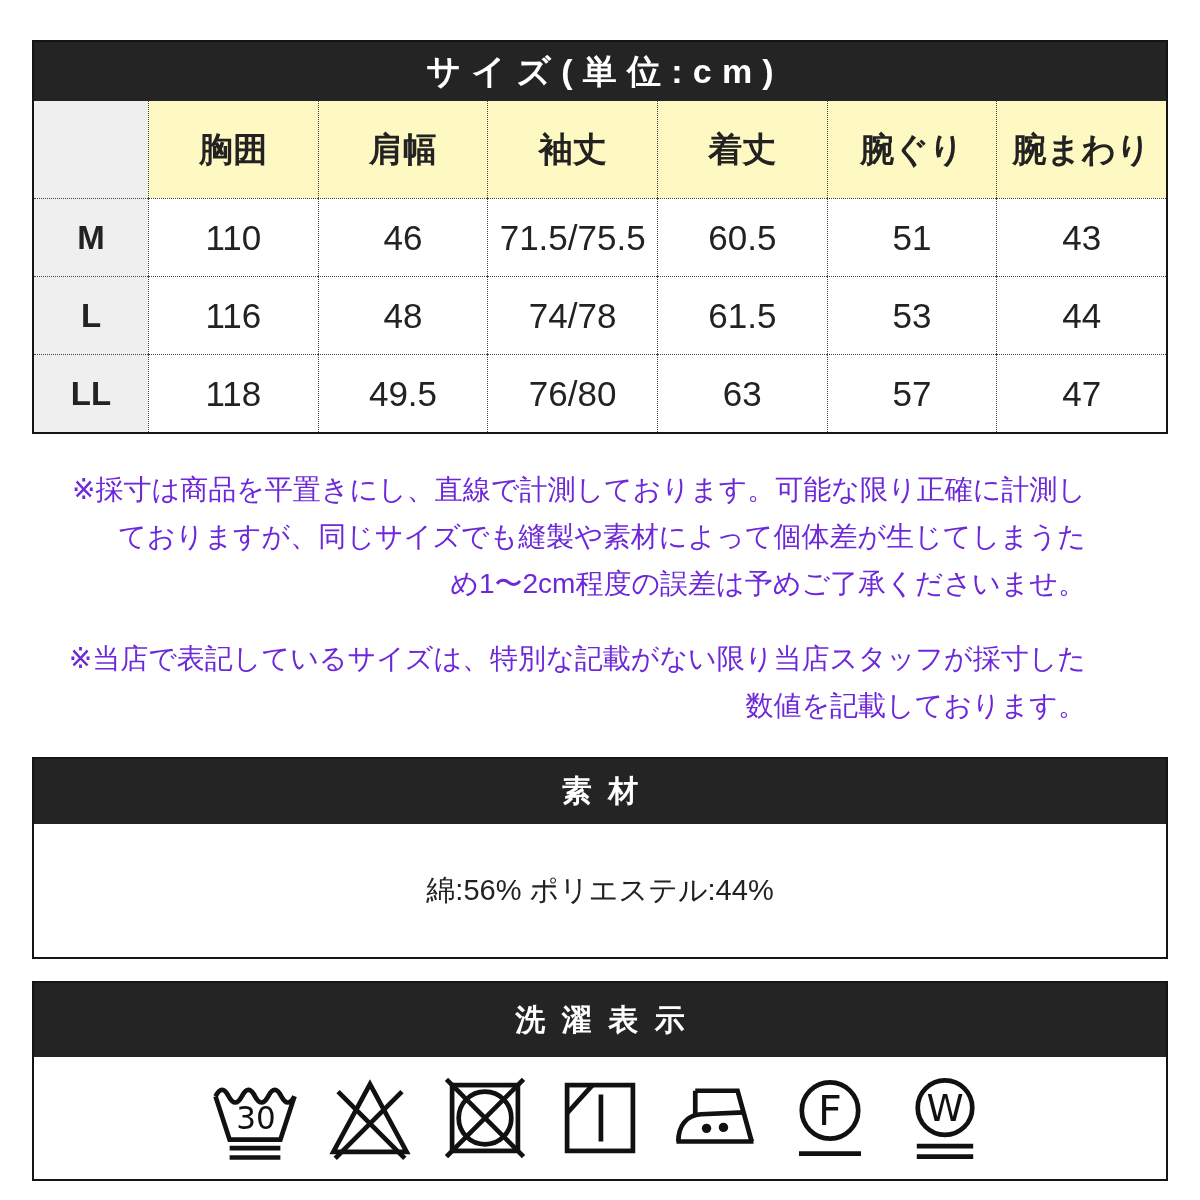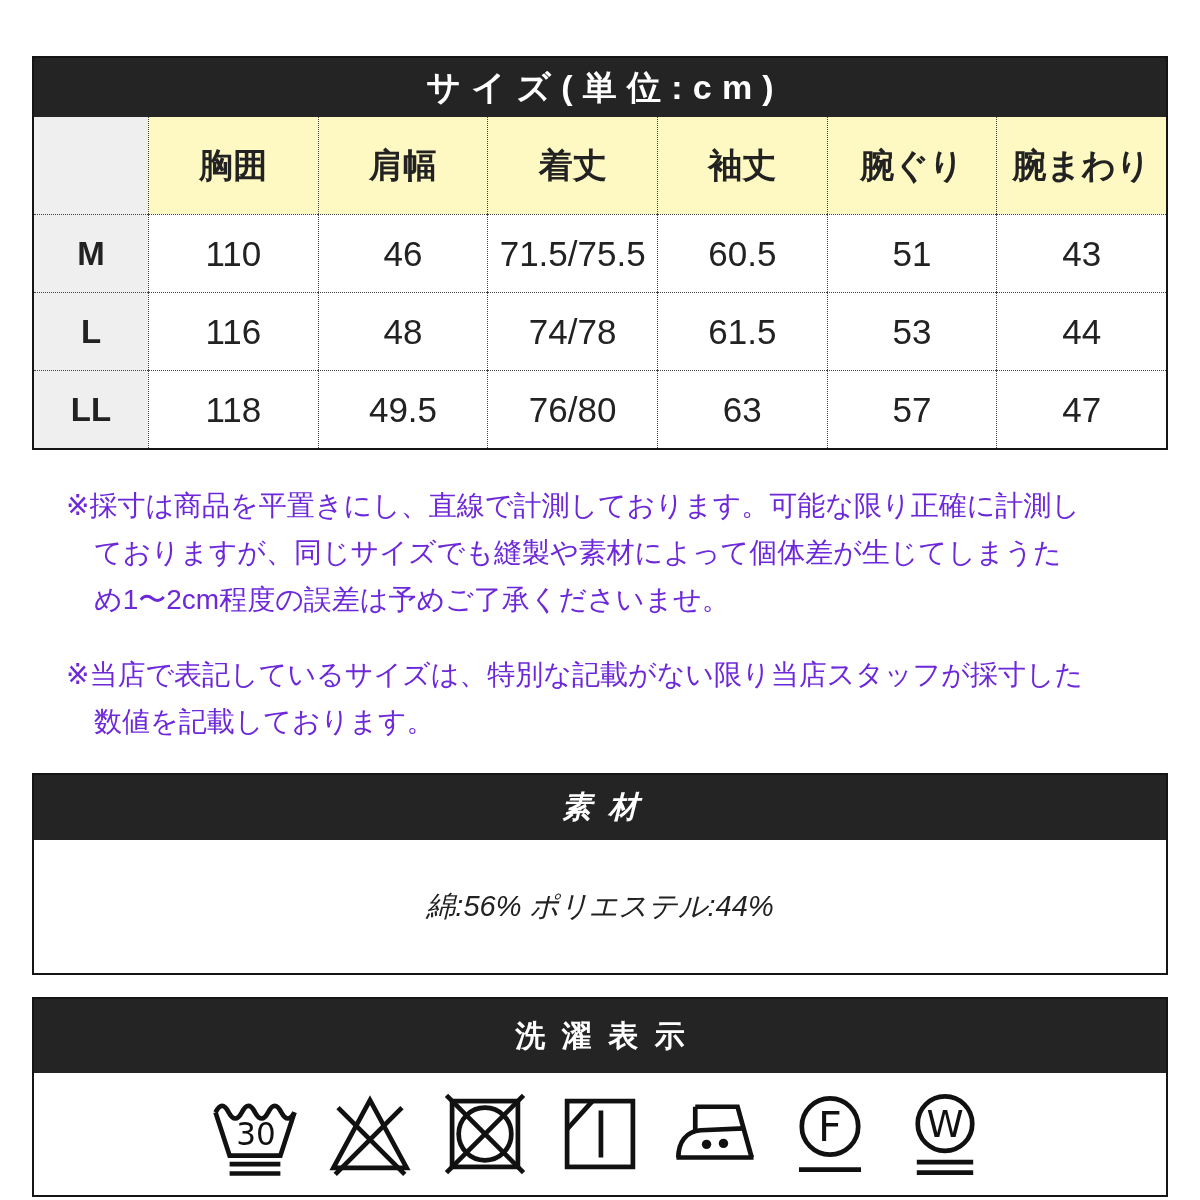--- a/index.html
+++ b/index.html
@@ -2,21 +2,21 @@
 <html><head>
 <meta charset="utf-8">
 <style>
   html,body{margin:0;padding:0;background:#fff;}
   body{
     width:1200px;height:1200px;overflow:hidden;
     font-family:"Liberation Sans","DejaVu Sans",sans-serif;
     color:#222;
     -webkit-font-smoothing:antialiased;
   }
-  .page{padding:56px 32px 0 32px;}
+  .page{padding:40px 32px 0 32px;text-align:right;}
 
   
   .bar{
     background:#242424;color:#fff;
     display:flex;align-items:center;justify-content:center;
     font-weight:bold;
   }
   .size-bar{height:59px;font-size:34px;}
   .size-bar .bar-text{letter-spacing:.3em;margin-right:-.3em;}
   .mid-bar{height:65px;font-size:30px;}
@@ -43,21 +43,21 @@
   .note{
     margin-left:34px;font-size:28px;line-height:47px;color:#6d28d9;
     max-width:992px;
     padding-left:28px;text-indent:-28px;
   }
   .note-1{margin-top:32px;}
   .note-2{margin-top:28px;}
 
   
   .boxed{border:2px solid #151515;}
-  .material-section{margin-top:10px;font-style:italic;}
+  .material-section{margin-top:10px;}
   .material-body{
     height:133px;display:flex;align-items:center;justify-content:center;
     font-size:29px;background:#fff;
   }
   .laundry-section{margin-top:22px;}
   .laundry-body{
     height:122px;display:flex;align-items:center;justify-content:center;
     gap:21px;background:#fff;
   }
   .care-symbol{width:94px;height:94px;flex:0 0 auto;}
@@ -77,22 +77,22 @@
 <div class="page">
 
   <section class="size-section">
     <div class="bar size-bar">
       <span class="bar-text">サイズ(単位:cm)</span>
     </div>
     <div class="size-grid">
       <div class="cell"></div>
       <div class="cell">胸囲</div>
       <div class="cell">肩幅</div>
+      <div class="cell">袖丈</div>
       <div class="cell">着丈</div>
-      <div class="cell">袖丈</div>
       <div class="cell">腕ぐり</div>
       <div class="cell">腕まわり</div>
 
       <div class="cell">M</div>
       <div class="cell">110</div>
       <div class="cell">46</div>
       <div class="cell">71.5/75.5</div>
       <div class="cell">60.5</div>
       <div class="cell">51</div>
       <div class="cell">43</div>

